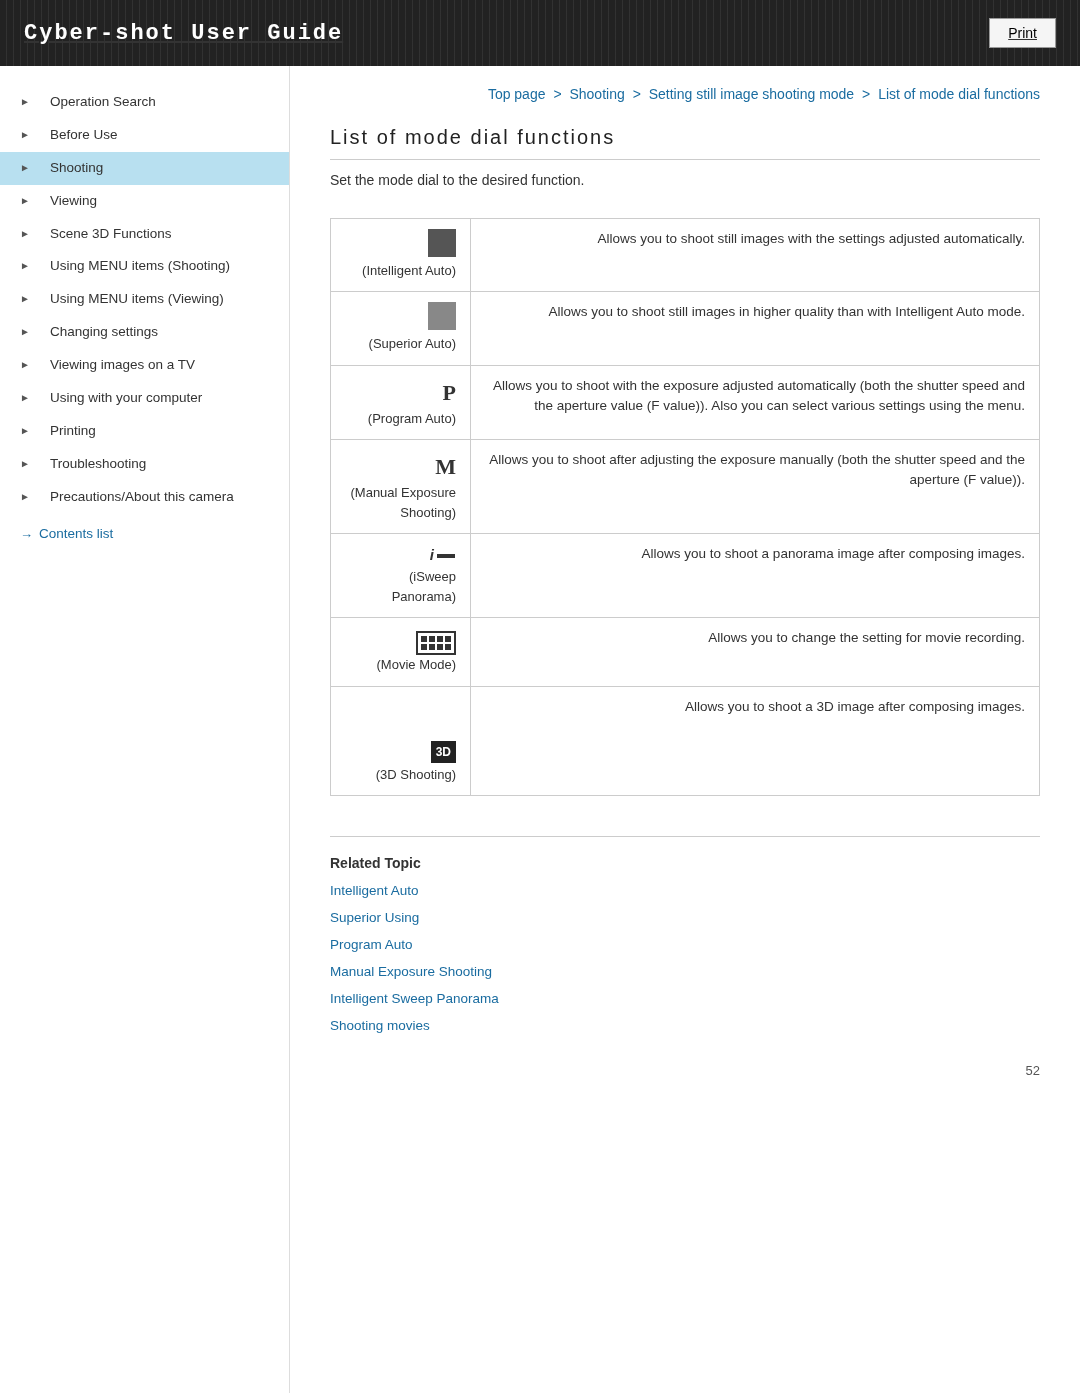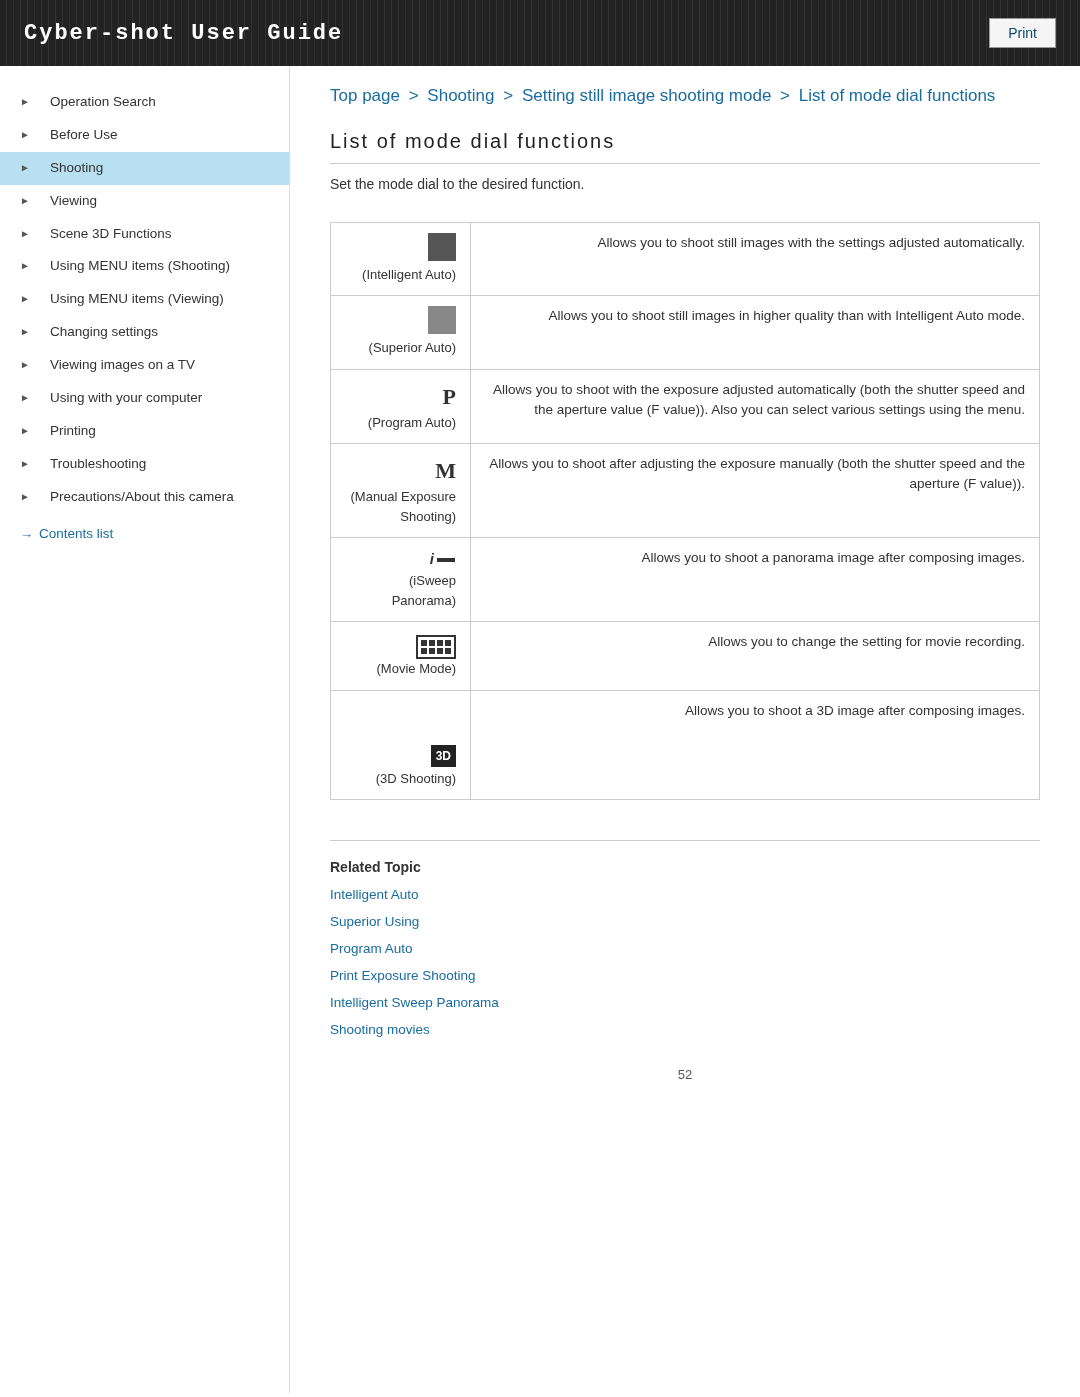--- a/index.html
+++ b/index.html
@@ -19,35 +19,36 @@
         90deg,
         transparent,
         transparent 6px,
         rgba(255,255,255,0.07) 6px,
         rgba(255,255,255,0.07) 7px
       );
       padding: 18px 24px;
       display: flex;
       align-items: center;
       justify-content: space-between;
+      text-decoration: underline;
     }
     .header-title {
       color: #fff;
       font-size: 22px;
       font-family: 'Courier New', monospace;
       font-weight: bold;
       letter-spacing: 2px;
     }
     .print-button {
       background: #f5f5f5;
       border: 1px solid #999;
       padding: 6px 18px;
       font-size: 14px;
       cursor: pointer;
-      color: #0c4a6e;
+      color: #000000;
     }
 
     
     .main-layout {
       display: flex;
       min-height: calc(1397px - 70px);
     }
 
     
     .sidebar {
@@ -95,23 +96,23 @@
 
     
     .content {
       flex: 1;
       padding: 20px 40px 40px 40px;
     }
 
     
     .breadcrumb {
       color: #1a6ca0;
-      font-size: 17px;
+      font-size: 14px;
       margin-bottom: 24px;
-      text-align: left;
+      text-align: right;
     }
     .breadcrumb a {
       color: #1a6ca0;
       text-decoration: none;
       cursor: pointer;
     }
     .breadcrumb-sep { margin: 0 4px; color: #1a6ca0; }
 
     
     .page-title {
@@ -240,21 +241,21 @@
       color: #1a6ca0;
       font-size: 13.5px;
       text-decoration: none;
       margin-bottom: 4px;
       cursor: pointer;
       margin-top: 12px;
     }
 
     
     .page-number {
-      text-align: center;
+      text-align: right;
       margin-top: 30px;
       font-size: 13px;
       color: #555;
     }
   </style>
 </head>
 <body>
 
 <header class="header">
   <span class="header-title">Cyber-shot User Guide</span>
@@ -406,21 +407,21 @@
   </tr>
         </tbody>
     </table>
 
     <div class="related-section">
       <div class="related-title">Related Topic</div>
       <div id="related-links-container">
           <a class="related-link">Intelligent Auto</a>
           <a class="related-link">Superior Using</a>
           <a class="related-link">Program Auto</a>
-          <a class="related-link">Print Exposure Shooting</a>
+          <a class="related-link">Manual Exposure Shooting</a>
           <a class="related-link">Intelligent Sweep Panorama</a>
           <a class="related-link">Shooting movies</a>
         </div>
     </div>
 
     <div class="page-number">52</div>
 
   </main>
 </div>
 

